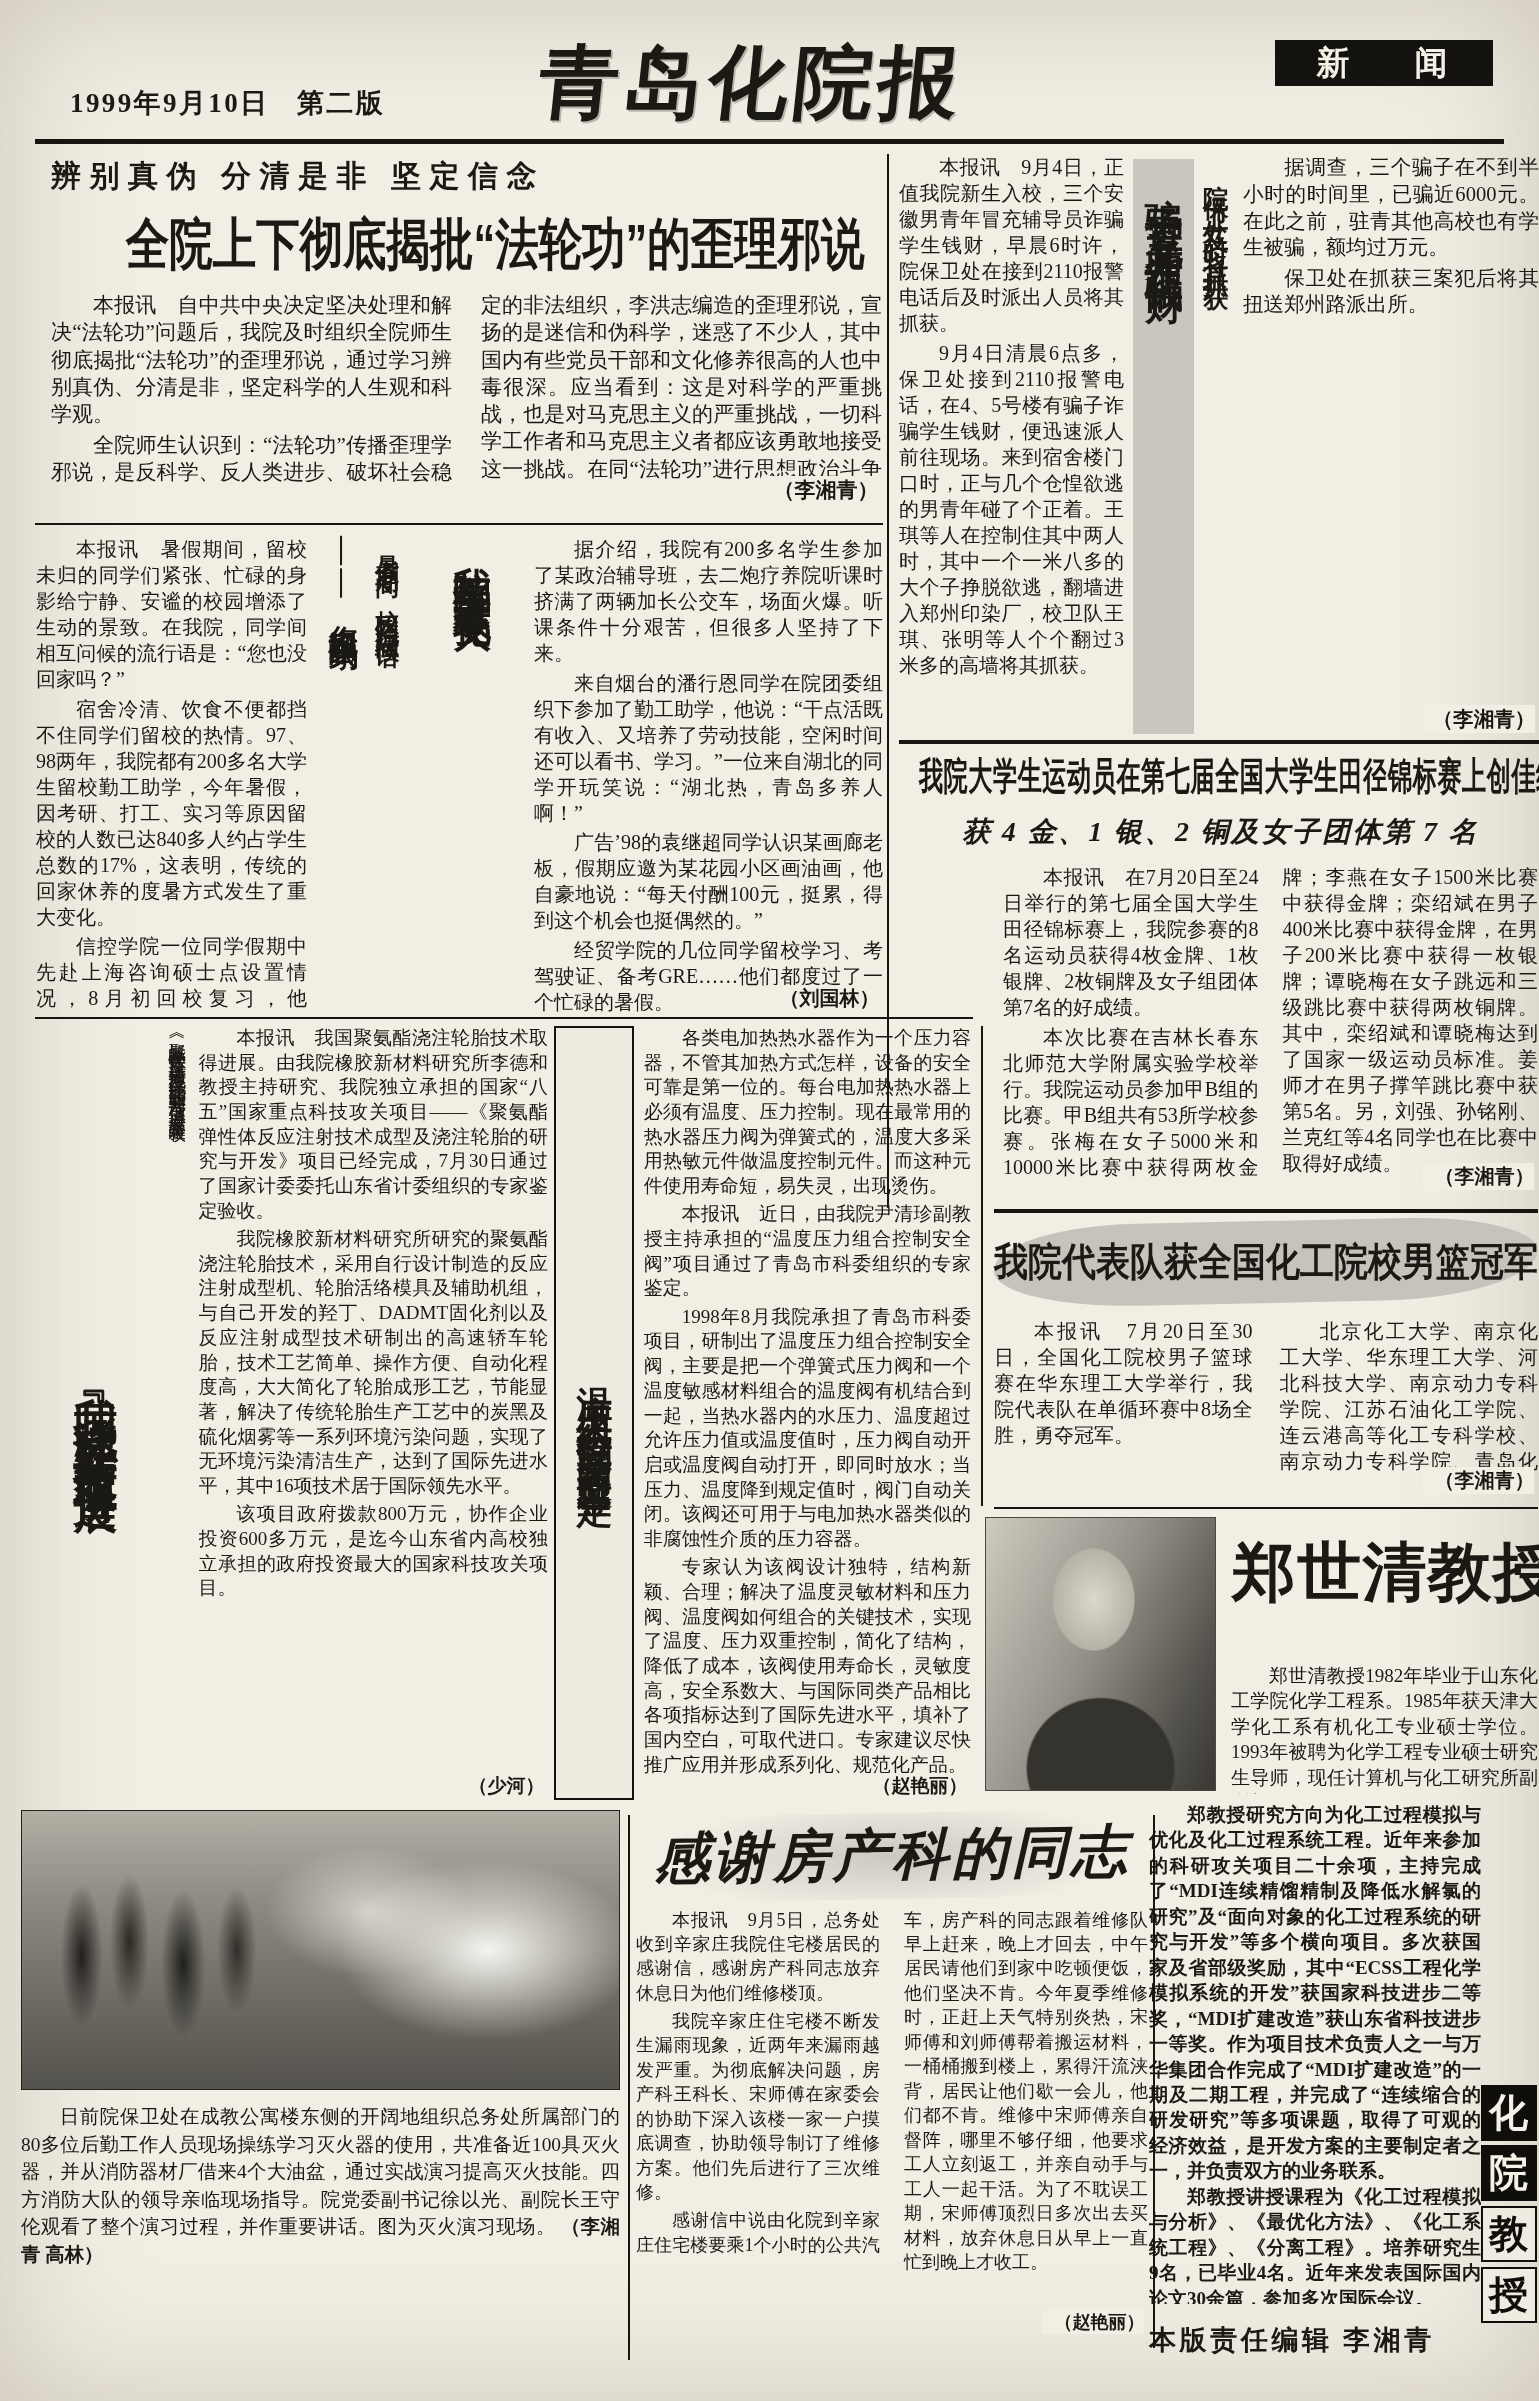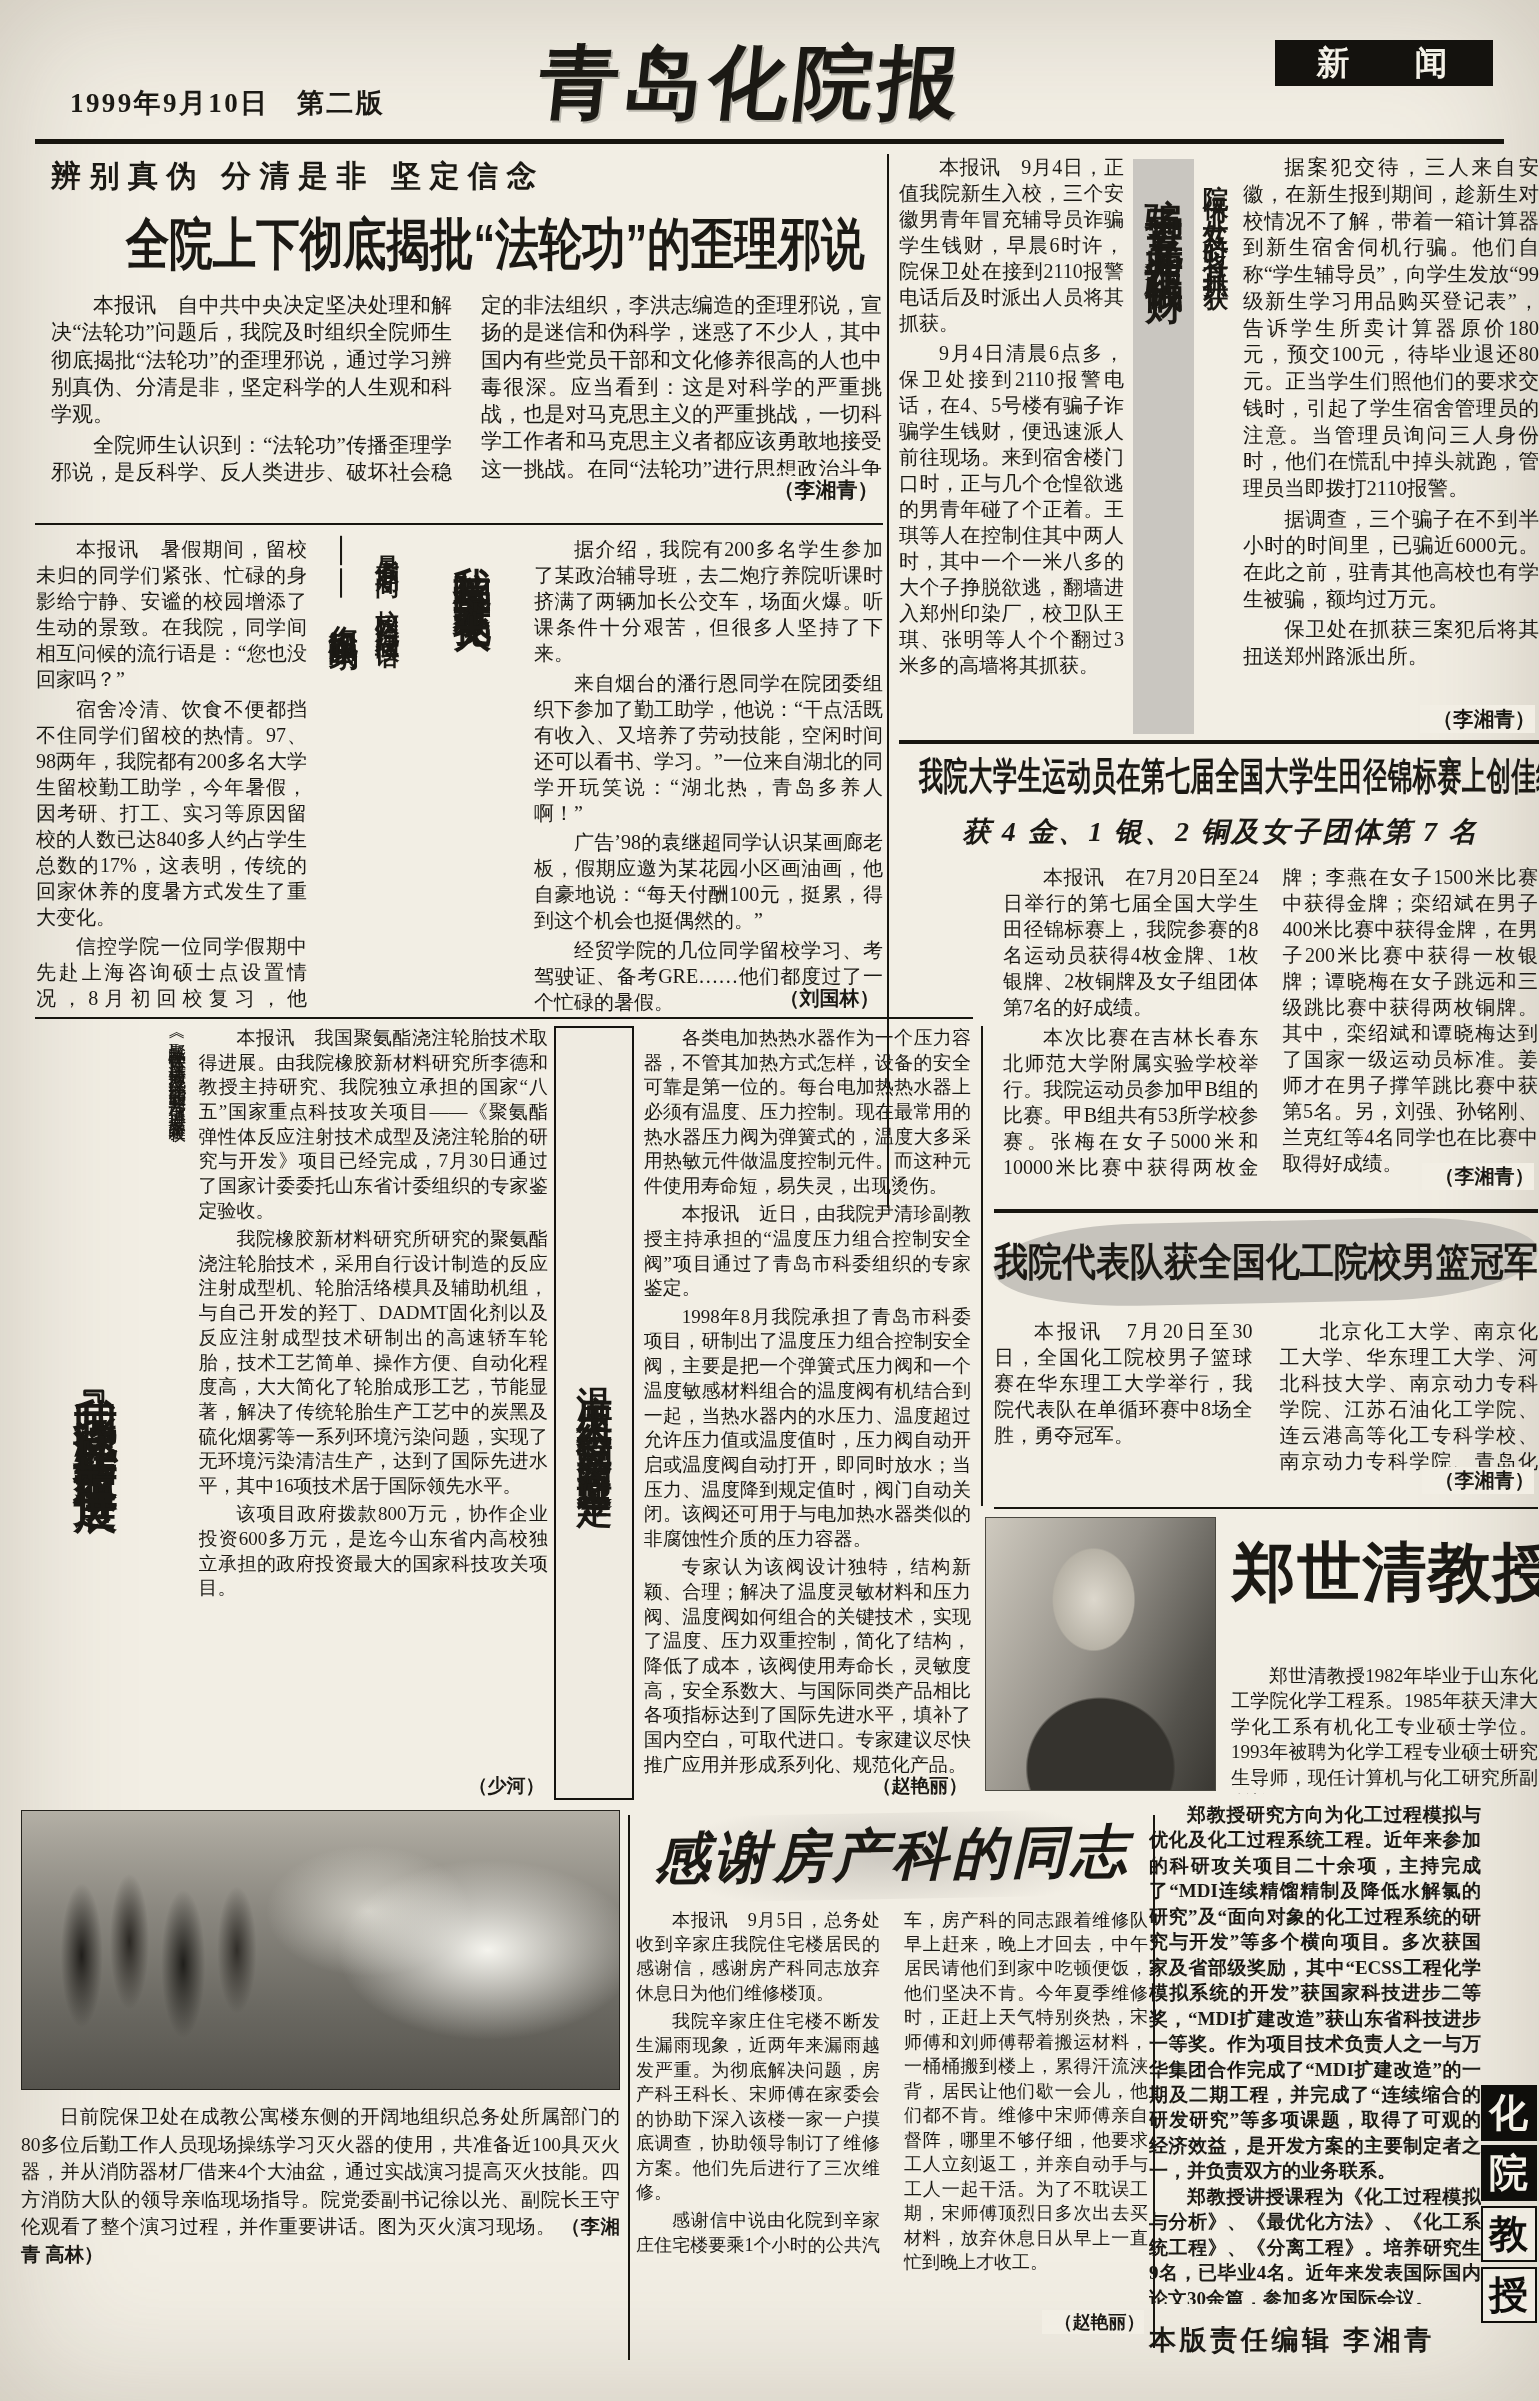--- a/index.html
+++ b/index.html
@@ -132,21 +132,20 @@
   <div class="abs fraud" data-name="article-fraud">
     <div class="fraud-col1 body-txt" data-name="article-fraud-col1">
       <p data-name="paragraph">本报讯　9月4日，正值我院新生入校，三个安徽男青年冒充辅导员诈骗学生钱财，早晨6时许，院保卫处在接到2110报警电话后及时派出人员将其抓获。</p>
       <p data-name="paragraph">9月4日清晨6点多，保卫处接到2110报警电话，在4、5号楼有骗子诈骗学生钱财，便迅速派人前往现场。来到宿舍楼门口时，正与几个仓惶欲逃的男青年碰了个正着。王琪等人在控制住其中两人时，其中一个一米八多的大个子挣脱欲逃，翻墙进入郑州印染厂，校卫队王琪、张明等人个个翻过3米多的高墙将其抓获。</p>
     </div>
     <div class="fraud-strip" data-name="article-fraud-headline-strip">
       <div class="fraud-kicker" data-name="article-fraud-kicker">院保卫处及时将其抓获</div>
       <div class="fraud-main" data-name="article-fraud-headline">骗子冒充老师诈骗钱财</div>
     </div>
     <div class="fraud-col2 body-txt" data-name="article-fraud-col2">
-      <p data-name="paragraph">据案犯交待，三人来自安徽，在新生报到期间，趁新生对校情况不了解，带着一箱计算器到新生宿舍伺机行骗。他们自称“学生辅导员”，向学生发放“99级新生学习用品购买登记表”，告诉学生所卖计算器原价180元，预交100元，待毕业退还80元。正当学生们照他们的要求交钱时，引起了学生宿舍管理员的注意。当管理员询问三人身份时，他们在慌乱中掉头就跑，管理员当即拨打2110报警。</p>
       <p data-name="paragraph">据调查，三个骗子在不到半小时的时间里，已骗近6000元。在此之前，驻青其他高校也有学生被骗，额均过万元。</p>
       <p data-name="paragraph">保卫处在抓获三案犯后将其扭送郑州路派出所。</p>
       <span class="byline" data-name="article-fraud-byline">（李湘青）</span>
     </div>
   </div>
   <div class="abs rule" style="left:899px;top:740px;width:640px;height:3.6px;" data-name="rule-under-fraud"></div>
 
   <div class="abs rule" style="left:35px;top:523px;width:848px;height:2.4px;" data-name="rule-under-falun"></div>
 
   <div class="abs summer" data-name="article-summer">

